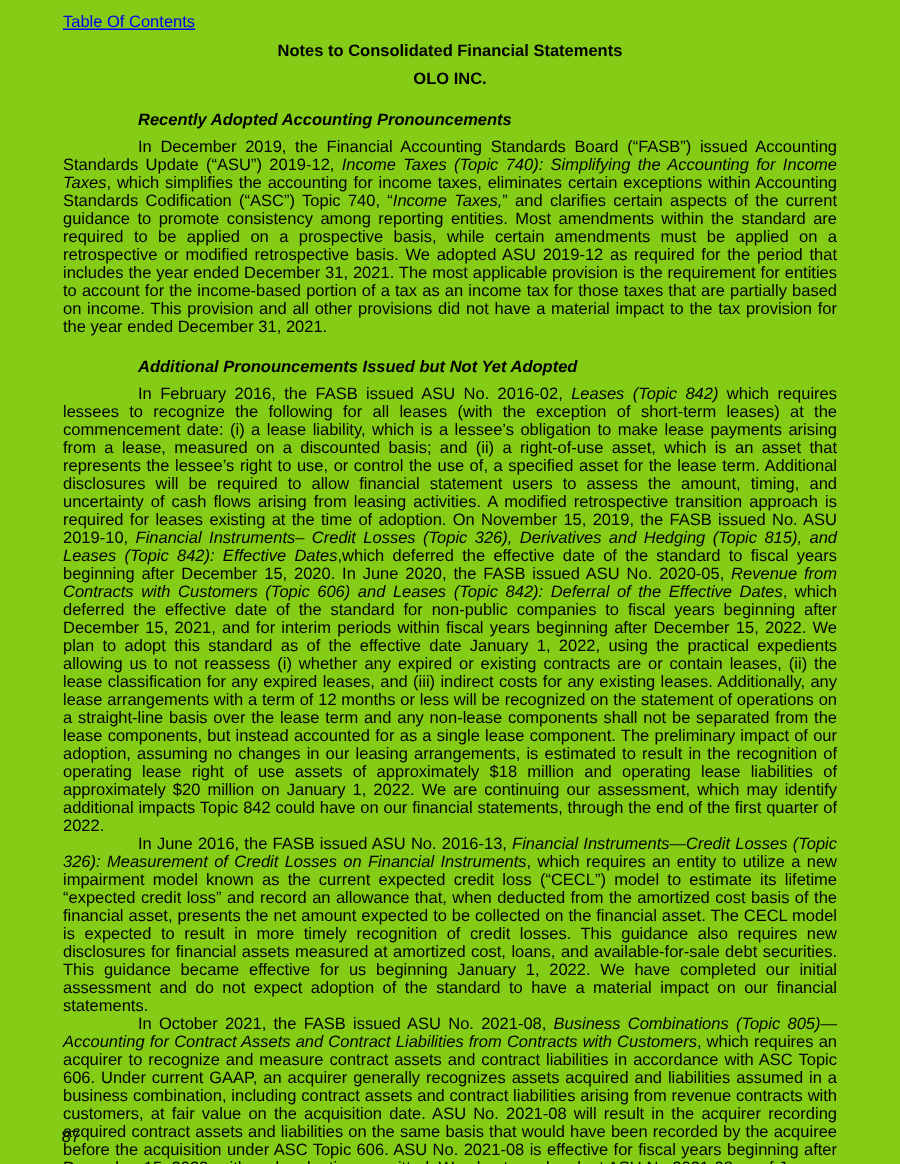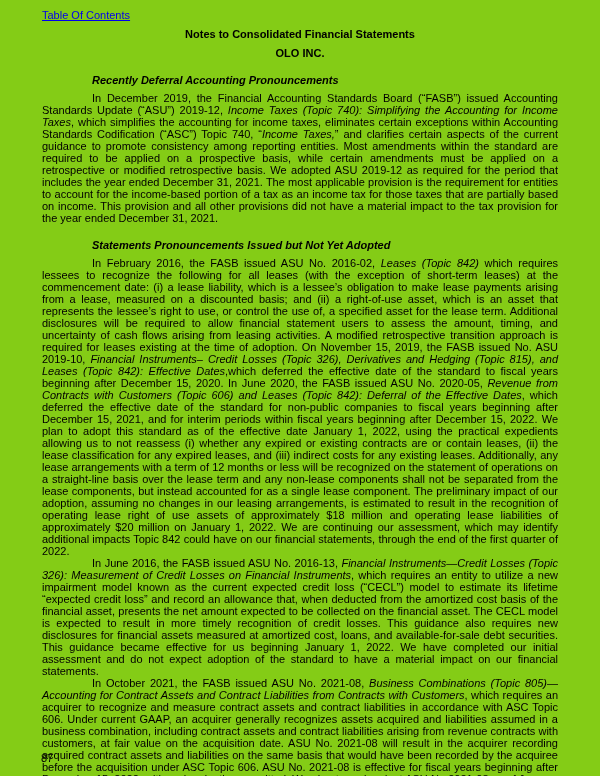--- a/index.html
+++ b/index.html
@@ -52,22 +52,22 @@
 <body>
 
 <div class="page">
   <div class="content">
     <div>
       <a href="#" class="toc-link">Table Of Contents</a>
     </div>
     <div class="center-title">Notes to Consolidated Financial Statements</div>
     <div class="center-title">OLO INC.</div>
     <div>
-        <div class="subheading">Recently Deferral Accounting Pronouncements</div>
+        <div class="subheading">Recently Adopted Accounting Pronouncements</div>
         <p class="para"><span>In December 2019, the Financial Accounting Standards Board (“FASB”) issued Accounting Standards Update (“ASU”) 2019-12, </span><em>Income Taxes (Topic 740): Simplifying the Accounting for Income Taxes</em><span>, which simplifies the accounting for income taxes, eliminates certain exceptions within Accounting Standards Codification (“ASC”) Topic 740, “</span><em>Income Taxes,</em><span>” and clarifies certain aspects of the current guidance to promote consistency among reporting entities. Most amendments within the standard are required to be applied on a prospective basis, while certain amendments must be applied on a retrospective or modified retrospective basis. We adopted ASU 2019-12 as required for the period that includes the year ended December 31, 2021. The most applicable provision is the requirement for entities to account for the income-based portion of a tax as an income tax for those taxes that are partially based on income. This provision and all other provisions did not have a material impact to the tax provision for the year ended December 31, 2021.</span></p>
-        <div class="subheading">Statements Pronouncements Issued but Not Yet Adopted</div>
+        <div class="subheading">Additional Pronouncements Issued but Not Yet Adopted</div>
         <p class="para"><span>In February 2016, the FASB issued ASU No. 2016-02, </span><em>Leases (Topic 842)</em><span> which requires lessees to recognize the following for all leases (with the exception of short-term leases) at the commencement date: (i) a lease liability, which is a lessee’s obligation to make lease payments arising from a lease, measured on a discounted basis; and (ii) a right-of-use asset, which is an asset that represents the lessee’s right to use, or control the use of, a specified asset for the lease term. Additional disclosures will be required to allow financial statement users to assess the amount, timing, and uncertainty of cash flows arising from leasing activities. A modified retrospective transition approach is required for leases existing at the time of adoption. On November 15, 2019, the FASB issued No. ASU 2019-10, </span><em>Financial Instruments– Credit Losses (Topic 326), Derivatives and Hedging (Topic 815), and Leases (Topic 842): Effective Dates</em><span>,which deferred the effective date of the standard to fiscal years beginning after December 15, 2020. In June 2020, the FASB issued ASU No. 2020-05, </span><em>Revenue from Contracts with Customers (Topic 606) and Leases (Topic 842): Deferral of the Effective Dates</em><span>, which deferred the effective date of the standard for non-public companies to fiscal years beginning after December 15, 2021, and for interim periods within fiscal years beginning after December 15, 2022. We plan to adopt this standard as of the effective date January 1, 2022, using the practical expedients allowing us to not reassess (i) whether any expired or existing contracts are or contain leases, (ii) the lease classification for any expired leases, and (iii) indirect costs for any existing leases. Additionally, any lease arrangements with a term of 12 months or less will be recognized on the statement of operations on a straight-line basis over the lease term and any non-lease components shall not be separated from the lease components, but instead accounted for as a single lease component. The preliminary impact of our adoption, assuming no changes in our leasing arrangements, is estimated to result in the recognition of operating lease right of use assets of approximately $18 million and operating lease liabilities of approximately $20 million on January 1, 2022. We are continuing our assessment, which may identify additional impacts Topic 842 could have on our financial statements, through the end of the first quarter of 2022.</span></p>
         <p class="para"><span>In June 2016, the FASB issued ASU No. 2016-13, </span><em>Financial Instruments—Credit Losses (Topic 326): Measurement of Credit Losses on Financial Instruments</em><span>, which requires an entity to utilize a new impairment model known as the current expected credit loss (“CECL”) model to estimate its lifetime “expected credit loss” and record an allowance that, when deducted from the amortized cost basis of the financial asset, presents the net amount expected to be collected on the financial asset. The CECL model is expected to result in more timely recognition of credit losses. This guidance also requires new disclosures for financial assets measured at amortized cost, loans, and available-for-sale debt securities. This guidance became effective for us beginning January 1, 2022. We have completed our initial assessment and do not expect adoption of the standard to have a material impact on our financial statements.</span></p>
         <p class="para"><span>In October 2021, the FASB issued ASU No. 2021-08, </span><em>Business Combinations (Topic 805)—Accounting for Contract Assets and Contract Liabilities from Contracts with Customers</em><span>, which requires an acquirer to recognize and measure contract assets and contract liabilities in accordance with ASC Topic 606. Under current GAAP, an acquirer generally recognizes assets acquired and liabilities assumed in a business combination, including contract assets and contract liabilities arising from revenue contracts with customers, at fair value on the acquisition date. ASU No. 2021-08 will result in the acquirer recording acquired contract assets and liabilities on the same basis that would have been recorded by the acquiree before the acquisition under ASC Topic 606. ASU No. 2021-08 is effective for fiscal years beginning after December 15, 2022, with early adoption permitted. We plan to early adopt ASU No 2021-08 as of January 1, 2022 on a prospective basis and the adoption impact of the new standard will depend on the magnitude of future acquisitions. The standard will not impact our contract assets or liabilities prior to the adoption date.</span></p>
       </div>
   </div>
   <div class="page-number">87</div>
 </div>
 
 </body></html>

